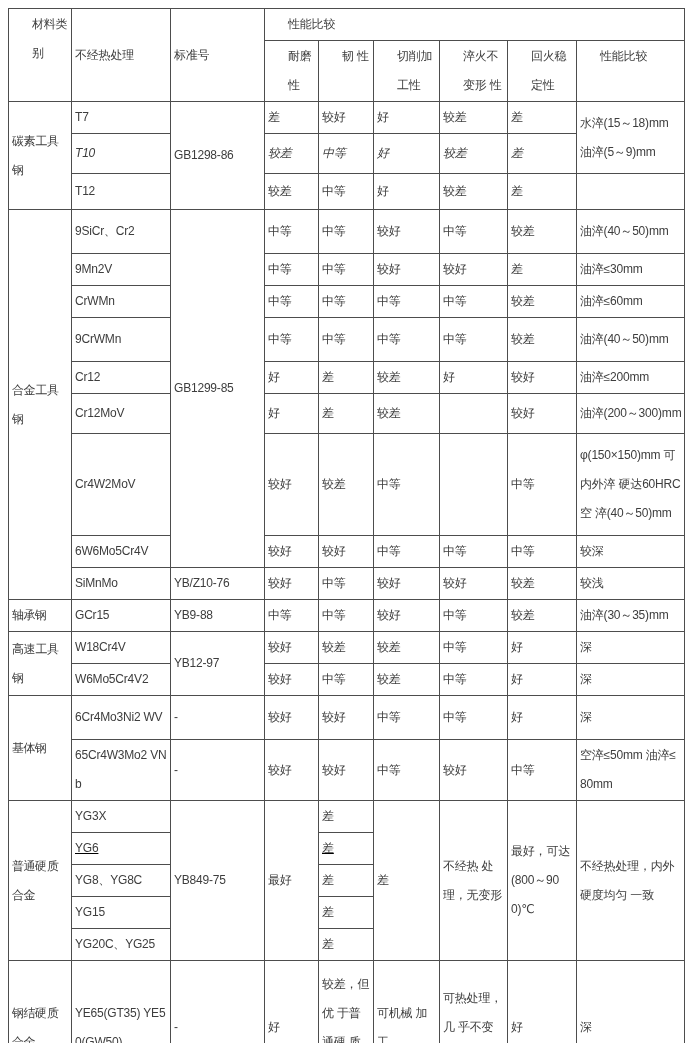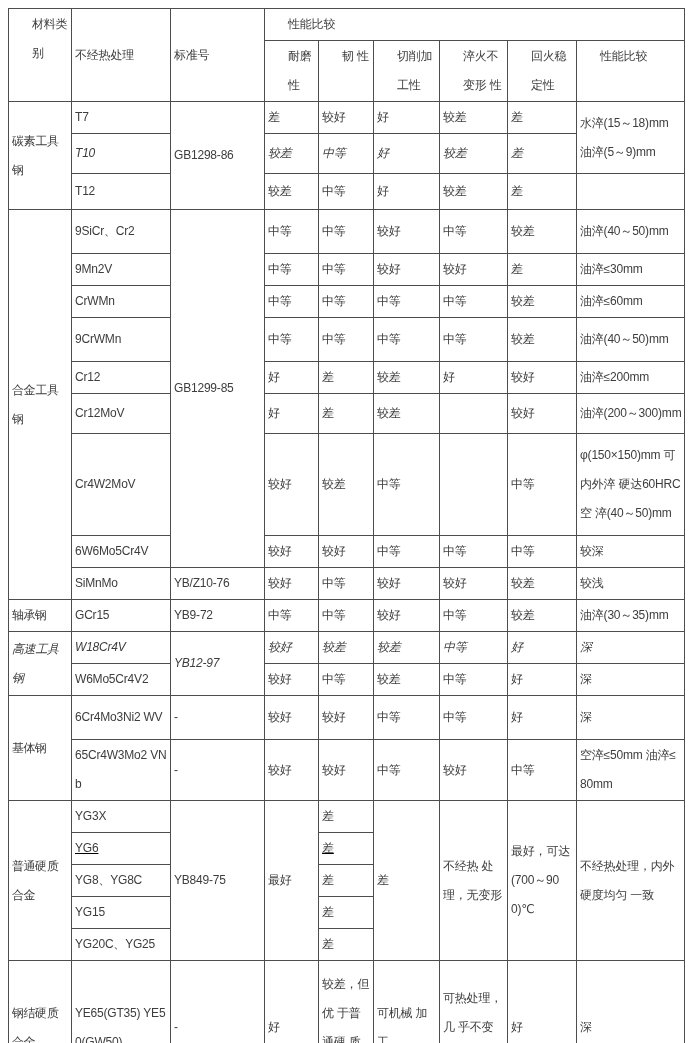--- a/index.html
+++ b/index.html
@@ -52,21 +52,21 @@
   tbody tr:nth-child(4)  { height: 44px; }
   tbody tr:nth-child(5)  { height: 32px; }
   tbody tr:nth-child(6)  { height: 30px; }
   tbody tr:nth-child(7)  { height: 44px; }
   tbody tr:nth-child(8)  { height: 30px; }
   tbody tr:nth-child(9)  { height: 40px; padding-left: 48px; }
   tbody tr:nth-child(10) { height: 102px; }
   tbody tr:nth-child(11) { height: 30px; padding-left: 28px; }
   tbody tr:nth-child(12) { height: 30px; }
   tbody tr:nth-child(13) { height: 32px; }
-  tbody tr:nth-child(14) { height: 32px; font-style: italic; }
+  tbody tr:nth-child(14) { height: 32px; }
   tbody tr:nth-child(15) { height: 32px; }
   tbody tr:nth-child(16) { height: 44px; }
   tbody tr:nth-child(17) { height: 54px; }
   tbody tr:nth-child(18) { height: 26px; }
   tbody tr:nth-child(19) { height: 26px; text-decoration: underline; }
   tbody tr:nth-child(20) { height: 26px; }
   tbody tr:nth-child(21) { height: 26px; margin-left: 20px; }
   tbody tr:nth-child(22) { height: 26px; }
   tbody tr:nth-child(23) { height: 134px; }
   td.c0 { letter-spacing: -0.6px; word-spacing: -2px; }
@@ -212,21 +212,21 @@
           <td class="c3">较好</td>
           <td class="c4">中等</td>
           <td class="c5">较好</td>
           <td class="c6">较好</td>
           <td class="c7">较差</td>
           <td class="c8">较浅</td>
         </tr>
         <tr>
           <td class="c0">轴承钢</td>
           <td class="c1">GCr15</td>
-          <td class="c2">YB9-72</td>
+          <td class="c2">YB9-88</td>
           <td class="c3">中等</td>
           <td class="c4">中等</td>
           <td class="c5">较好</td>
           <td class="c6">中等</td>
           <td class="c7">较差</td>
           <td class="c8">油淬(30～35)mm</td>
         </tr>
         <tr>
           <td rowspan="2" class="c0">高速 工具钢</td>
           <td class="c1">W18Cr4V</td>
@@ -269,21 +269,21 @@
           <td class="c8">空淬≤50mm 油淬≤80mm</td>
         </tr>
         <tr>
           <td rowspan="5" class="c0">普通硬 质合金</td>
           <td class="c1">YG3X</td>
           <td rowspan="5" class="c2">YB849-75</td>
           <td rowspan="5" class="c3">最好</td>
           <td class="c4">差</td>
           <td rowspan="5" class="c5">差</td>
           <td rowspan="5" class="c6">不经热 处理，无变形</td>
-          <td rowspan="5" class="c7">最好，可达(700～900)℃</td>
+          <td rowspan="5" class="c7">最好，可达(800～900)℃</td>
           <td rowspan="5" class="c8">不经热处理，内外硬度均匀 一致</td>
         </tr>
         <tr>
           <td class="c1">YG6</td>
           <td class="c4">差</td>
         </tr>
         <tr>
           <td class="c1">YG8、YG8C</td>
           <td class="c4">差</td>
         </tr>

